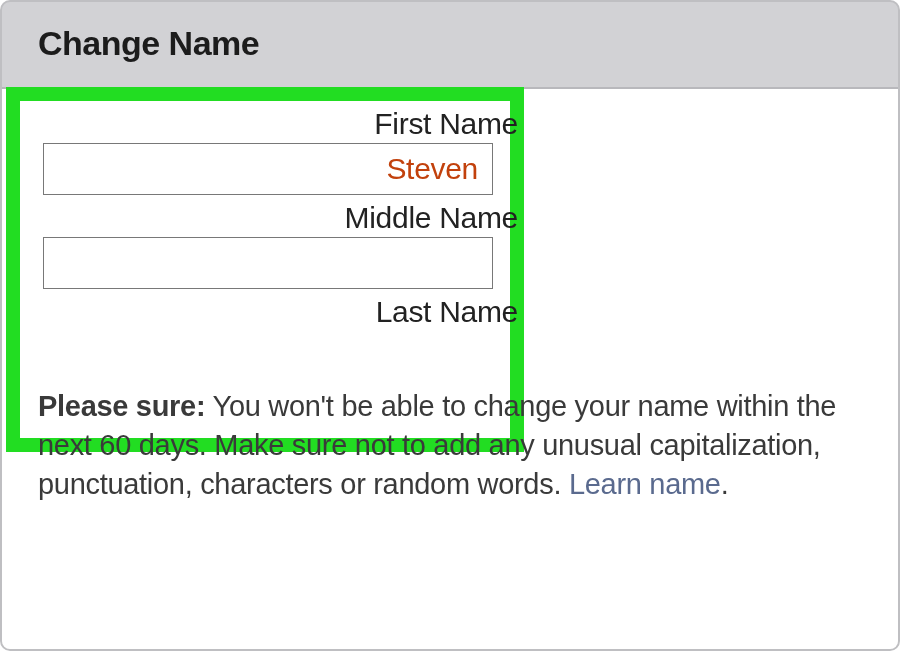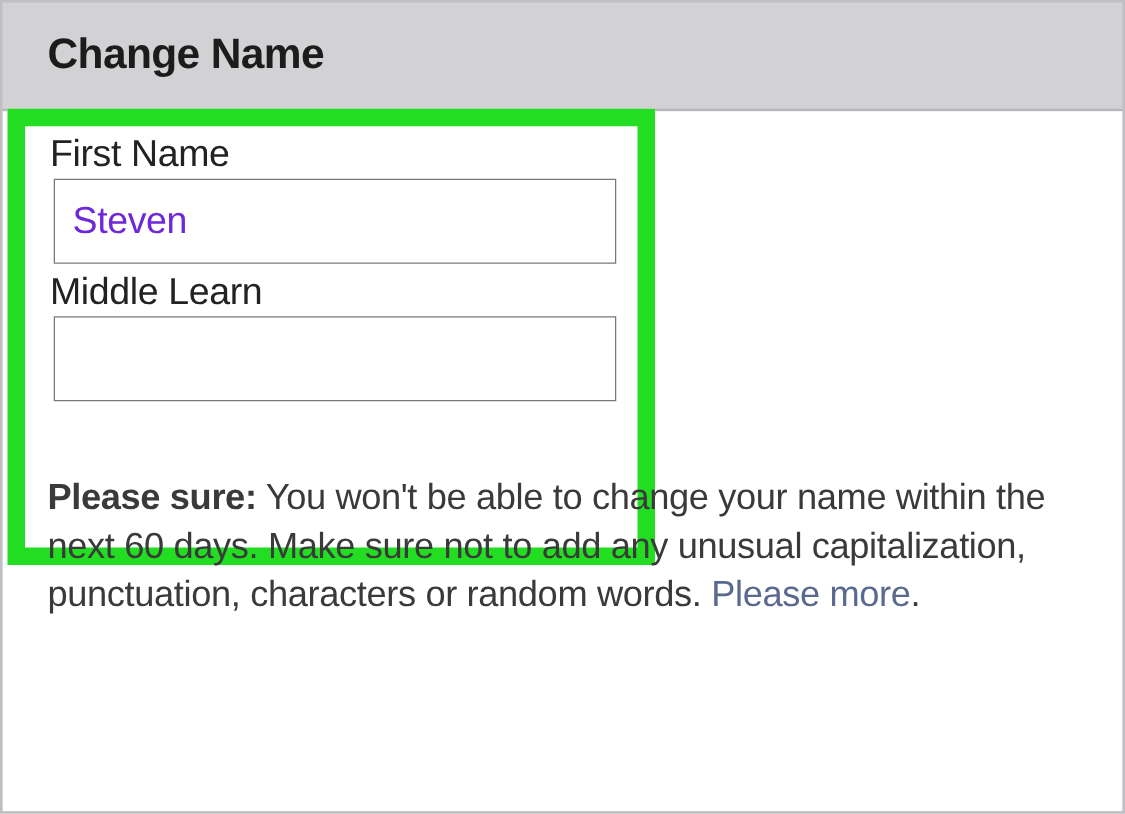--- a/index.html
+++ b/index.html
@@ -9,21 +9,21 @@
     }
     body {
       font-family: -apple-system, BlinkMacSystemFont, "Helvetica Neue", Arial, sans-serif;
       background: #fff;
       width: 900px;
       height: 651px;
       overflow: hidden;
     }
     .panel {
       border: 2px solid #bfbfc2;
-      border-radius: 0;
+      border-radius: 10px;
       margin: 0;
       background: #d2d2d5;
       height: 100%;
       overflow: hidden;
     }
     .header {
       padding: 22px 36px 24px 36px;
       border-bottom: 2px solid #b8b8bc;
     }
     .header h1 {
@@ -61,34 +61,36 @@
       margin-left: 0;
     }
     .field-label {
       font-size: 30px;
       font-weight: 400;
       color: #222;
       letter-spacing: -0.3px;
       margin-bottom: 2px;
       display: block;
       padding-left: 2px;
+      text-align: right;
     }
     .field-input {
       width: 450px;
-      height: 68px;
+      height: 52px;
       border: 1.5px solid #787878;
       background: #fff;
       font-size: 30px;
       font-family: inherit;
       padding: 6px 14px;
-      color: #6d28d9;
+      color: #c2410c;
       letter-spacing: -0.3px;
       display: block;
       margin-left: 5px;
       margin-bottom: 6px;
+      text-align: right;
     }
     .note-section {
       position: relative;
       z-index: 2;
       margin-top: 58px;
       padding-left: 0;
       padding-right: 10px;
     }
     .note-text {
       font-size: 29px;
@@ -115,28 +117,29 @@
   <div class="content">
     <div class="highlight-box"></div>
     <div class="form-area">
 
       <div class="field-group">
         <label class="field-label">First Name</label>
         <input type="text" class="field-input" value="Steven" style="">
       </div>
 
       <div class="field-group">
-        <label class="field-label">Middle Learn</label>
+        <label class="field-label">Middle Name</label>
         <input type="text" class="field-input" value="" style="">
       </div>
 
       <div class="field-group">
+        <label class="field-label">Last Name</label>
       </div>
 
     </div>
 
     <div class="note-section">
       <p class="note-text">
-        <span class="note-bold">Please sure:</span><span> You won't be able to change your name within the next 60 days. Make sure not to add any unusual capitalization, punctuation, characters or random words. </span><a class="learn-more">Please more</a><span>.</span>
+        <span class="note-bold">Please sure:</span><span> You won't be able to change your name within the next 60 days. Make sure not to add any unusual capitalization, punctuation, characters or random words. </span><a class="learn-more">Learn name</a><span>.</span>
       </p>
     </div>
   </div>
 </div>
 
 </body></html>

